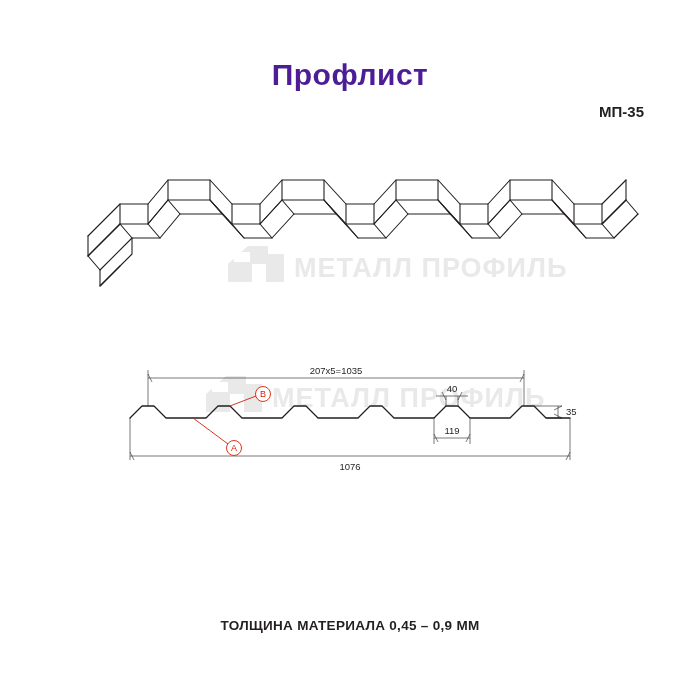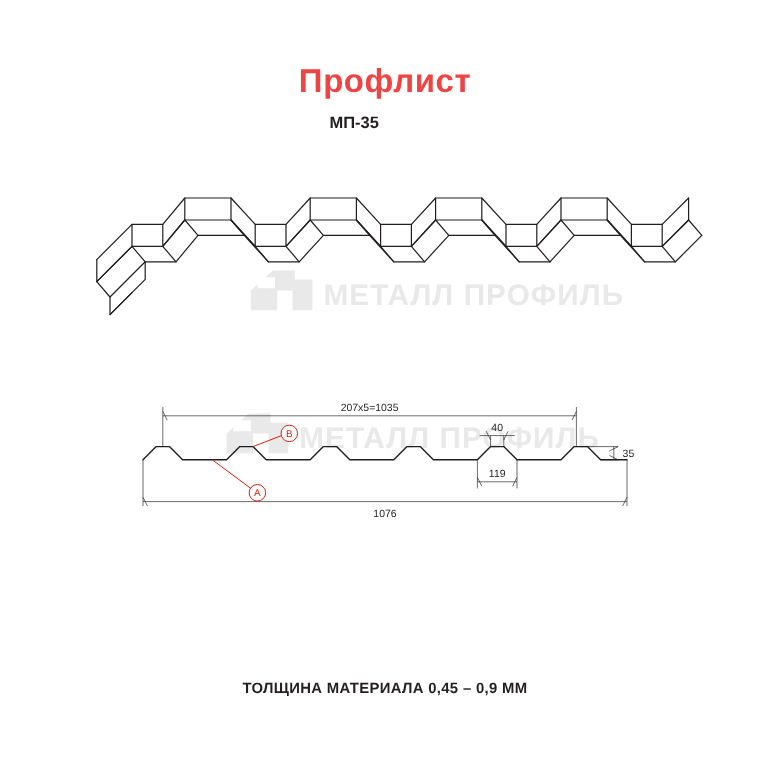--- a/index.html
+++ b/index.html
@@ -22,28 +22,28 @@
   }
   .title {
     position: absolute;
     top: 58px;
     left: 0;
     width: 700px;
     text-align: center;
     font-size: 30px;
     font-weight: bold;
     letter-spacing: 0.5px;
-    color: #ef4444;
+    color: #4c1d95;
   }
   .subtitle {
     position: absolute;
     top: 103px;
     left: 0;
     width: 644px;
-    text-align: center;
+    text-align: right;
     font-size: 15px;
     font-weight: bold;
     color: #231f20;
   }
   .footer-note {
     position: absolute;
     top: 618px;
     left: 0;
     width: 700px;
     text-align: center;

